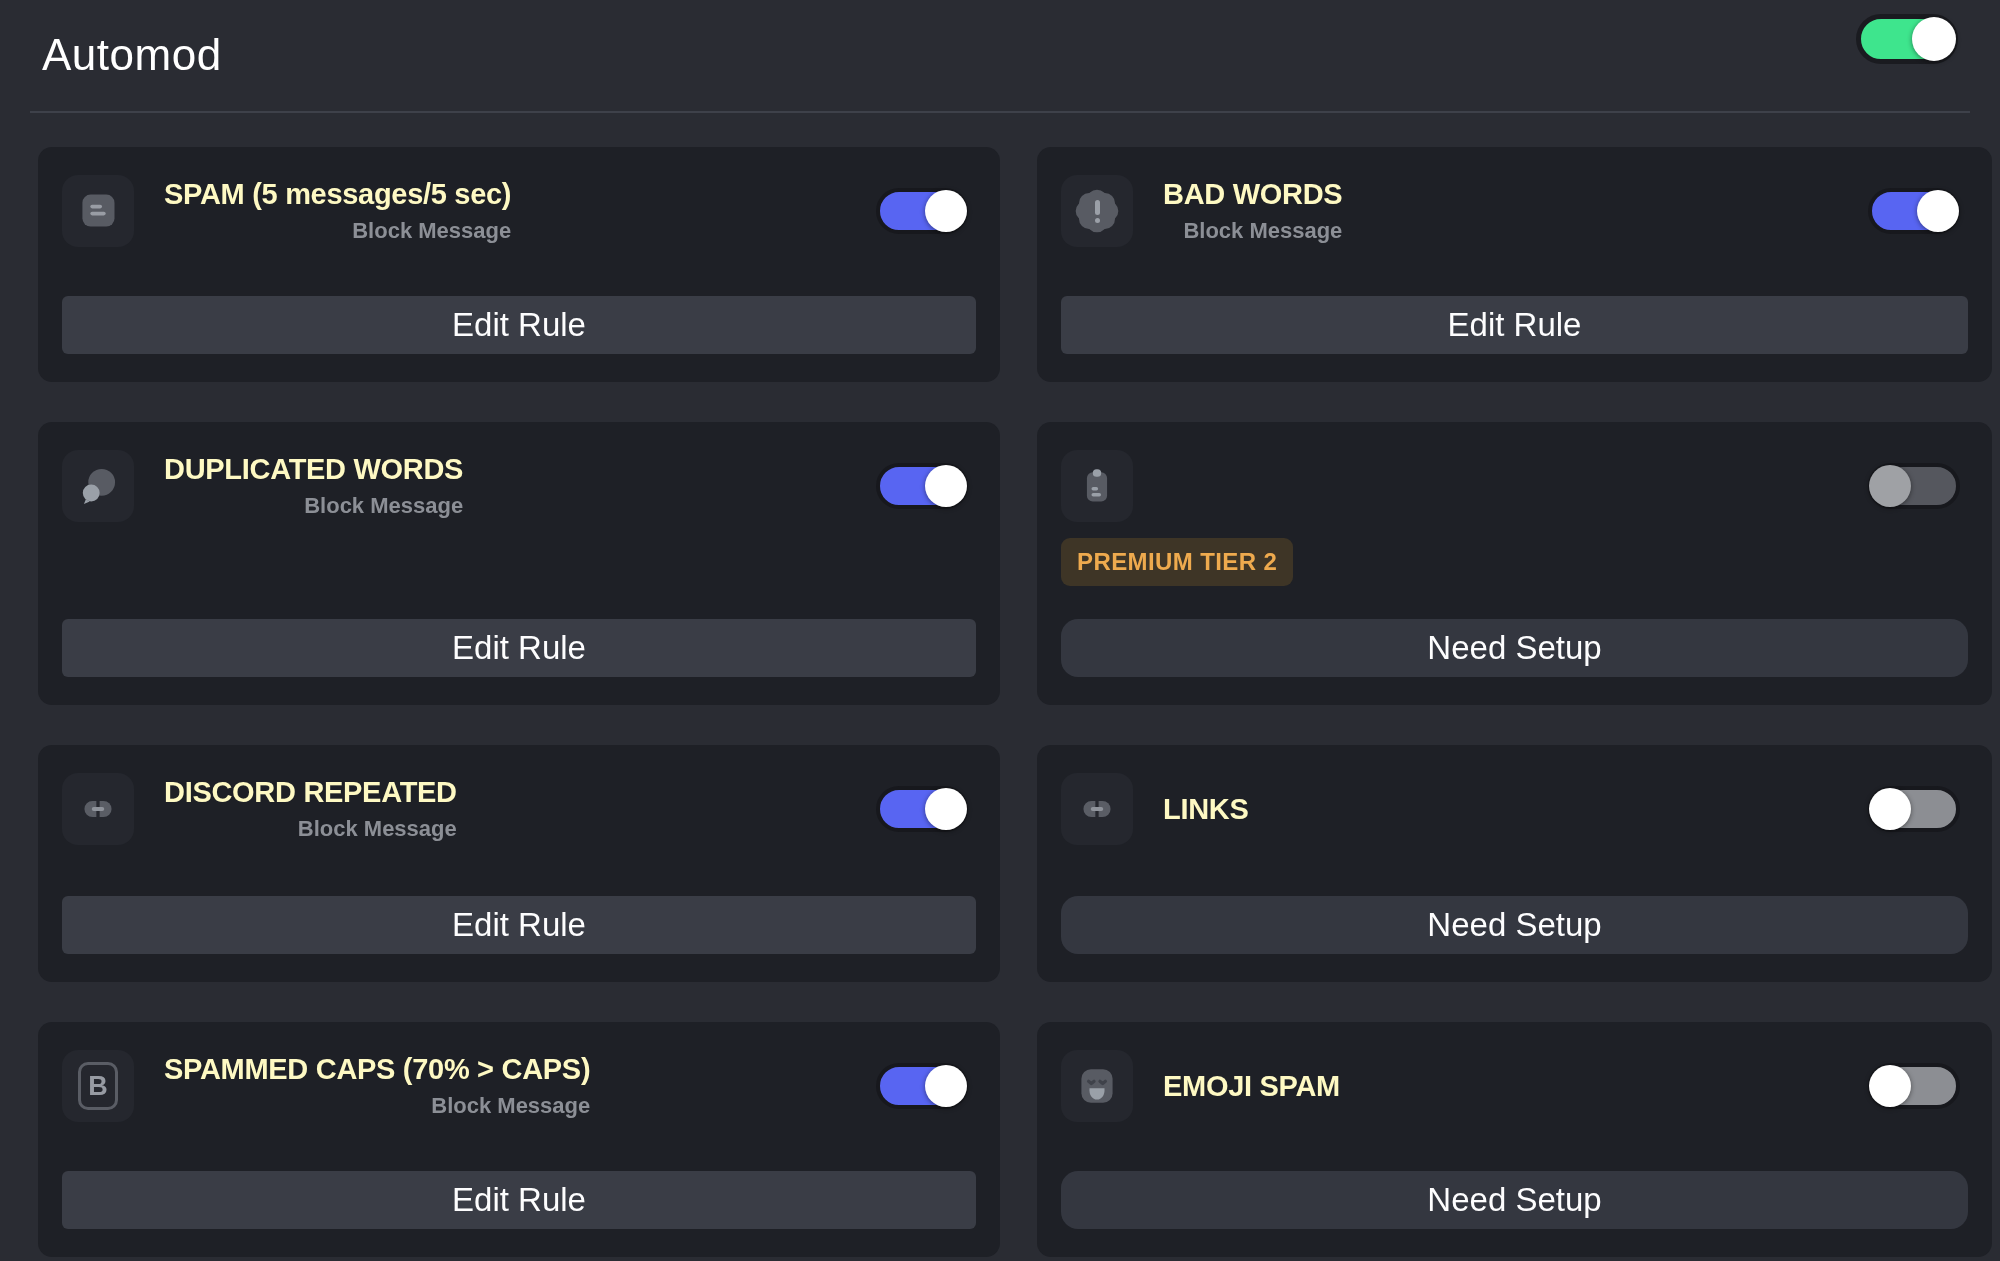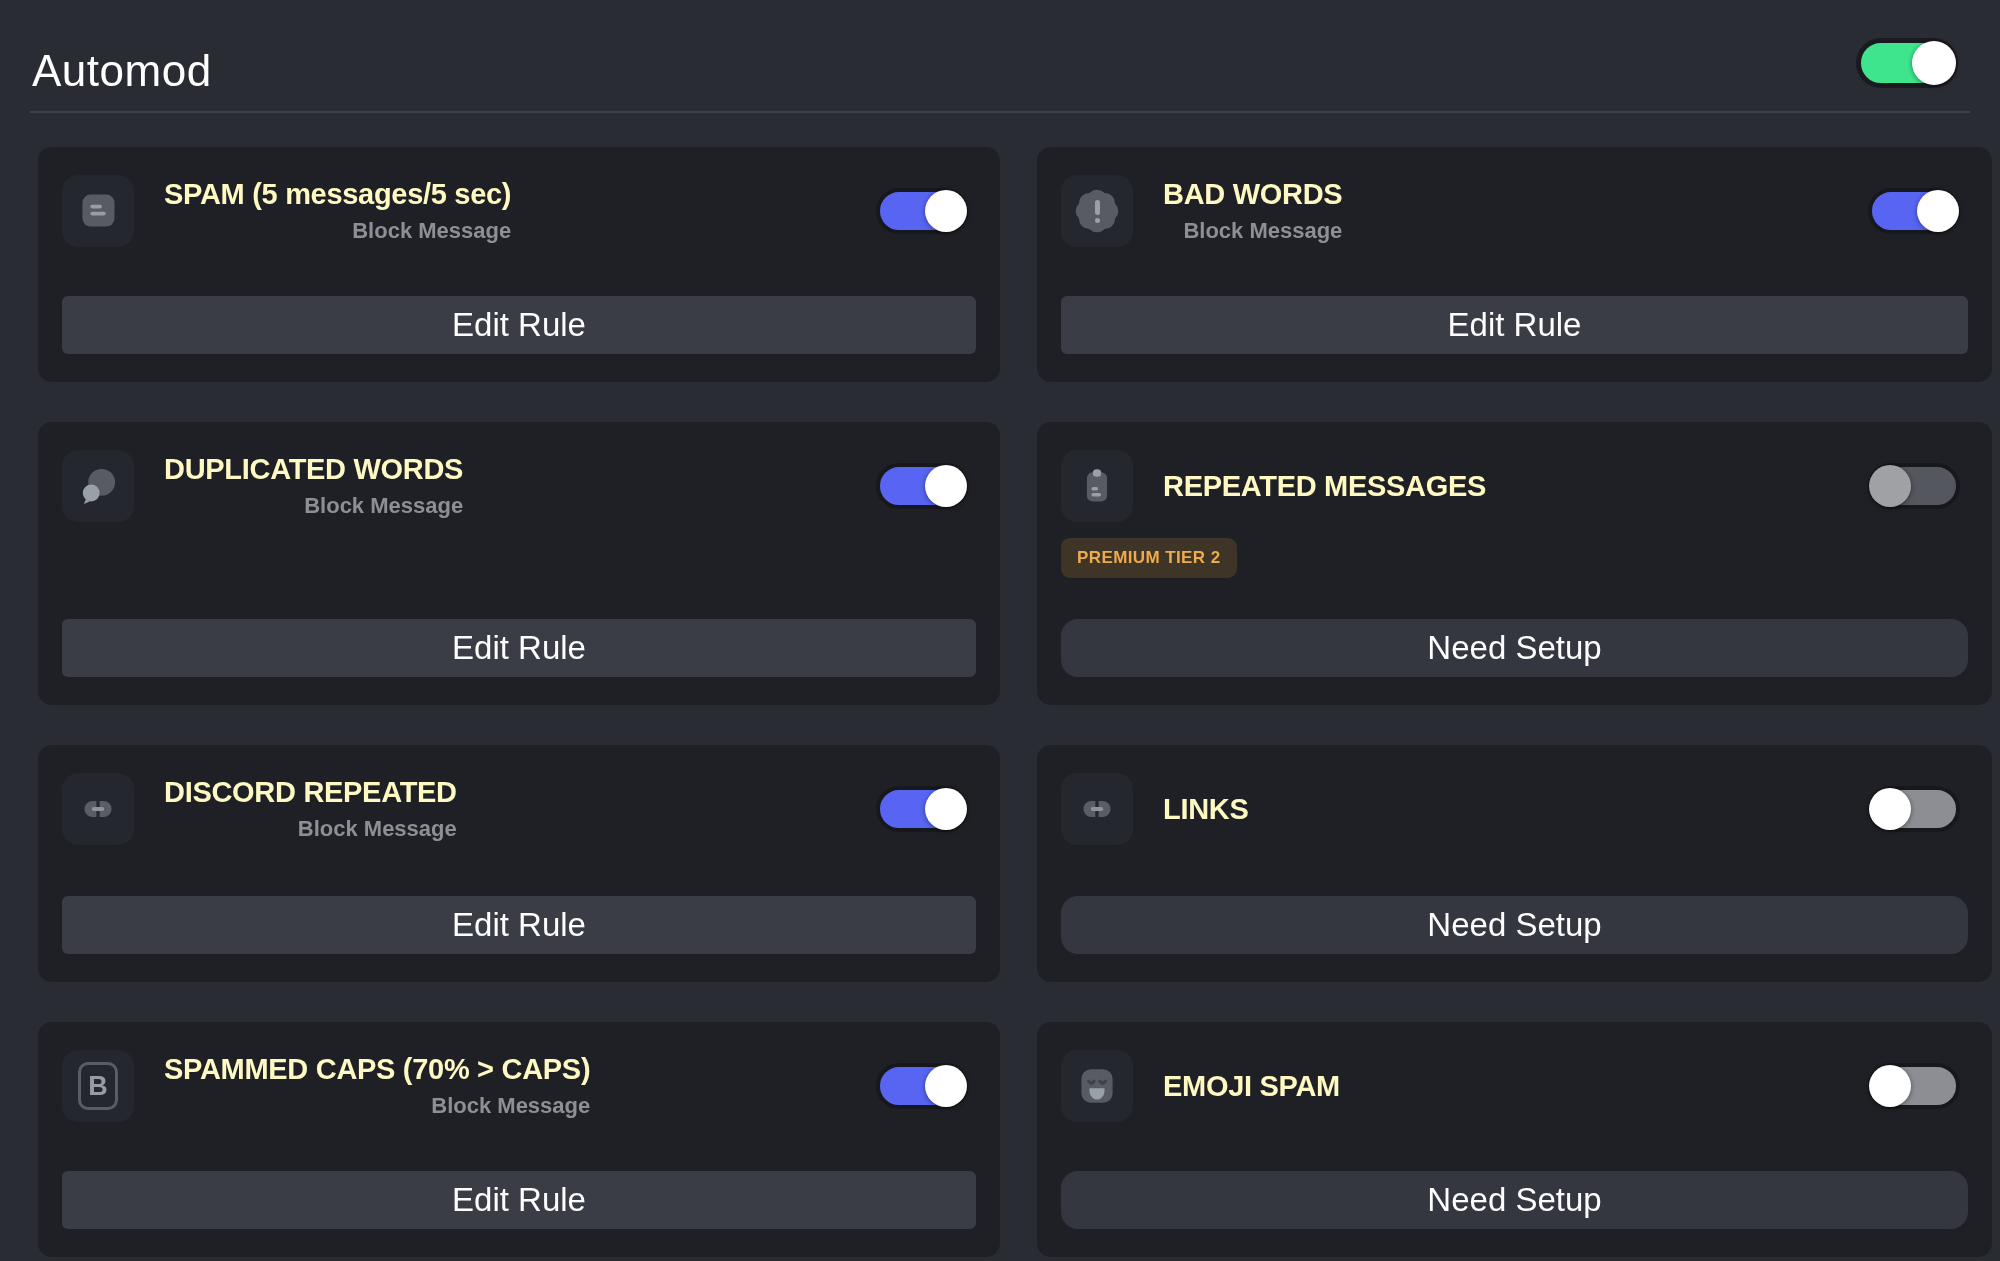--- a/index.html
+++ b/index.html
@@ -1,20 +1,20 @@
 <!DOCTYPE html>
 <html><head>
 <meta charset="utf-8">
 <style>
   html,body{margin:0;padding:0;background:#2a2c33;}
   .page{position:relative;width:2000px;height:1261px;overflow:hidden;background:#2a2c33;
         font-family:"Liberation Sans",sans-serif;color:#f3f4f6;}
   
-  .header{display:flex;align-items:center;justify-content:space-between;
-          padding:14px 42px 0 32px;height:111px;box-sizing:border-box;}
+  .header{display:flex;align-items:flex-start;justify-content:space-between;
+          padding:14px 42px 0 42px;height:111px;box-sizing:border-box;}
   .page-title{font-size:44px;font-weight:400;color:#ffffff;margin-top:16px;letter-spacing:.5px;}
   .divider{height:2px;background:#3e414a;margin:0 30px;}
   
   .toggle{position:relative;box-sizing:border-box;border-radius:25px;flex:none;cursor:pointer;}
   .toggle .knob{position:absolute;top:50%;transform:translateY(-50%);border-radius:50%;
                 box-shadow:0 1px 5px rgba(0,0,0,.45);}
   .master-toggle{width:102px;height:50px;border:5px solid #1a1b20;background:#3ee58d;}
   .master-toggle .knob{width:44px;height:44px;right:-3px;background:#ffffff;}
   .card-toggle{width:92px;height:46px;border:4px solid #17181d;border-radius:23px;}
   .card-toggle.on{background:#5865f2;}
@@ -29,21 +29,21 @@
   .card{background:#1e2026;border-radius:14px;padding:28px 24px;box-sizing:border-box;
         display:flex;flex-direction:column;}
   .card-head{display:flex;align-items:center;gap:30px;}
   .icon-box{width:72px;height:72px;border-radius:16px;background:#25272e;flex:none;
             display:flex;align-items:center;justify-content:center;}
   .txt{display:flex;flex-direction:column;gap:7px;min-width:0;}
   .card-title{font-size:29px;font-weight:700;color:#fef9c3;letter-spacing:-.3px;white-space:nowrap;}
   .card-sub{font-size:22px;font-weight:600;color:#8c8f96;text-align:right;}
   .card-head .card-toggle{margin-left:auto;margin-right:8px;}
   .badge{align-self:flex-start;margin-top:16px;background:#3e3526;color:#eeaa4e;
-         font-size:17px;font-weight:700;letter-spacing:.4px;padding:10px 16px;border-radius:9px;}
+         font-size:24px;font-weight:700;letter-spacing:.4px;padding:10px 16px;border-radius:9px;}
   .card-btn{margin-top:auto;flex:none;height:58px;border:none;border-radius:6px;background:#3a3d46;
             color:#fdfdfe;font-family:inherit;font-size:33px;font-weight:500;cursor:pointer;width:100%;}
   .card-btn.setup{background:#343740;border-radius:17px;}
   
   .seal{position:relative;width:46px;height:46px;}
   .seal::before,.seal::after{content:"";position:absolute;inset:5px;background:#585b63;border-radius:10px;}
   .seal::after{transform:rotate(45deg);}
   .seal .excl-bar{position:absolute;left:50%;top:12px;width:5px;height:15px;margin-left:-2.5px;
                   background:#9ba0a8;border-radius:3px;z-index:1;}
   .seal .excl-dot{position:absolute;left:50%;top:30px;width:5px;height:5px;margin-left:-2.5px;
@@ -130,23 +130,20 @@
     <div class="card">
       <div class="card-head">
         <div class="icon-box">
           <svg width="44" height="44" viewBox="0 0 24 24">
             <rect x="6.5" y="4.5" width="11" height="16" rx="3.2" fill="#585b63"></rect>
             <rect x="9.7" y="2.8" width="4.6" height="4.2" rx="2.1" fill="#9aa0a8"></rect>
             <rect x="9" y="12.6" width="3.6" height="1.9" rx="0.95" fill="#9aa0a8"></rect>
             <rect x="9" y="15.8" width="5.2" height="1.9" rx="0.95" fill="#9aa0a8"></rect>
           </svg>
         </div>
-        <div class="txt">
-          <div class="card-title">REPEATED MESSAGES</div>
-        </div>
         <div class="toggle card-toggle off-dark">
           <div class="knob"></div>
         </div>
       </div>
       <div class="badge">PREMIUM TIER 2</div>
       <button class="card-btn setup">Need Setup</button>
     </div>
 
     <div class="card">
       <div class="card-head">

